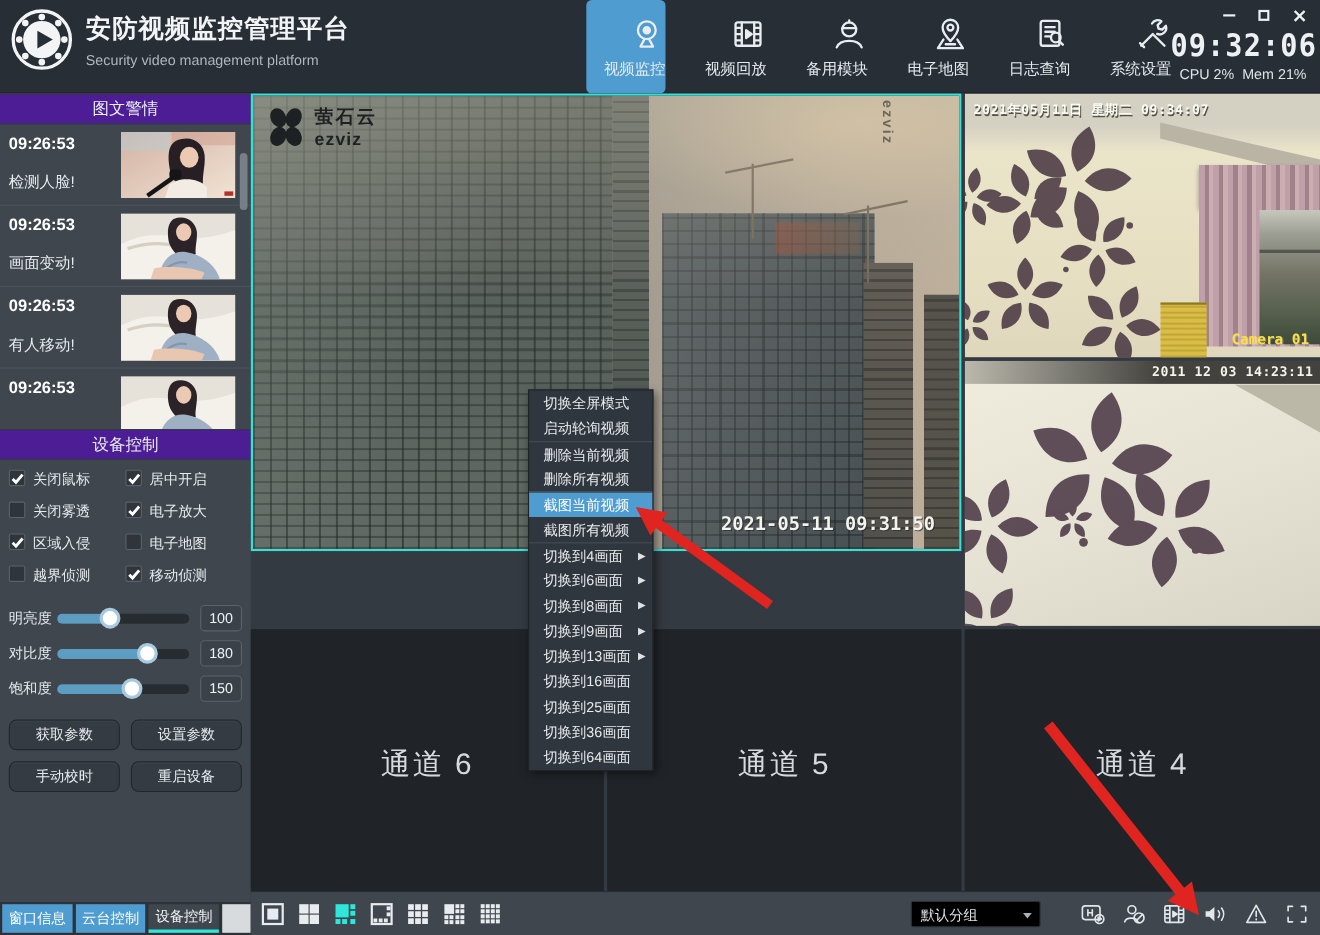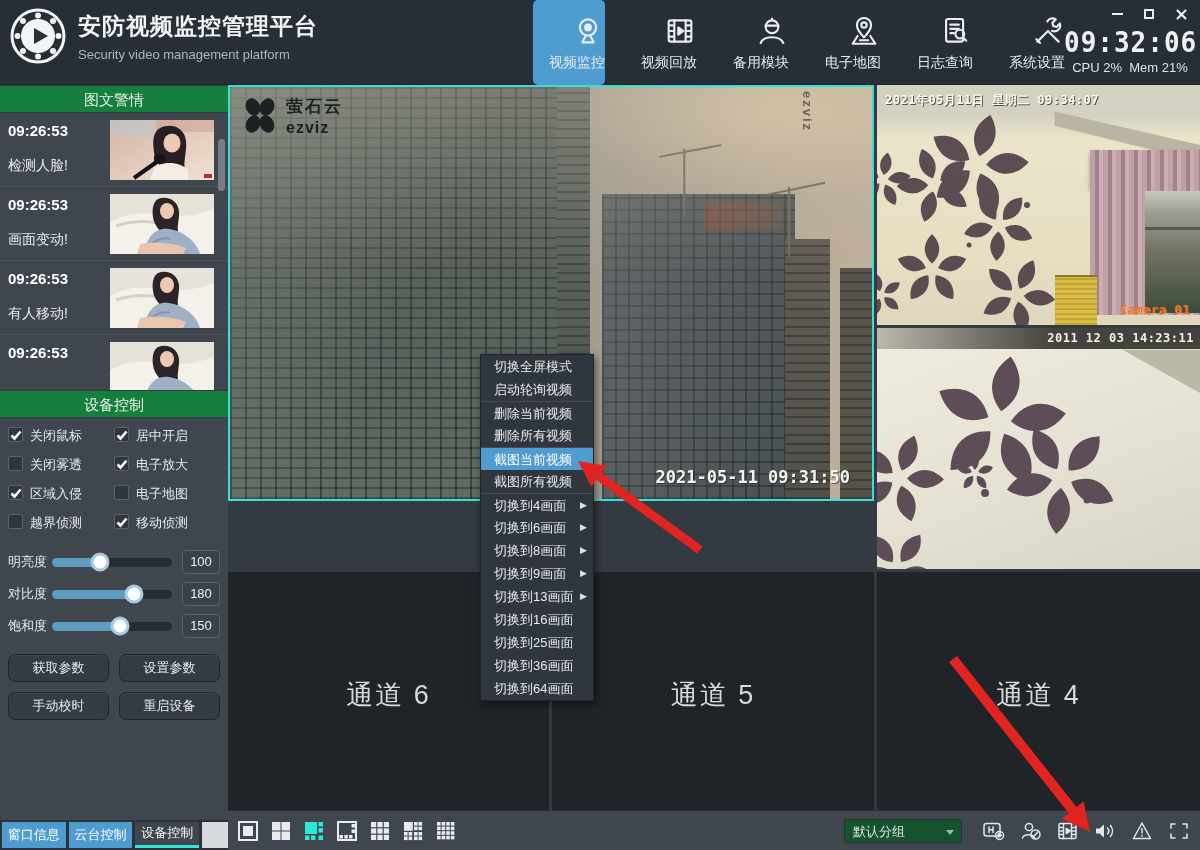--- a/index.html
+++ b/index.html
@@ -22,21 +22,21 @@
   .winctl { position:absolute; right:12px; top:8px; display:flex; gap:18px; align-items:center; }
   .wc { width:14px; height:12px; display:flex; align-items:center; justify-content:center; cursor:pointer; }
   .wc-min-bar { width:11px; height:2px; background:#eef1f3; }
   .wc-max-box { width:10px; height:10px; border:2px solid #eef1f3; }
   .wc svg { width:11px; height:11px; stroke:#eef1f3; stroke-width:2.2; }
   .clock { position:absolute; right:4px; top:27px; width:132px; text-align:center; font-family:"DejaVu Sans Mono",monospace; font-size:26px; font-weight:bold; color:#eef1f3; letter-spacing:1px; transform:scaleY(1.08); }
   .sysload { position:absolute; right:4px; top:60px; width:132px; text-align:center; font-size:13px; color:#dfe4e8; white-space:nowrap; }
 
   
   .sidebar { position:absolute; top:85px; left:0; width:228px; bottom:0; background:#3f464e; }
-  .sec-h { height:28px; background:#15803d; border-top:1px solid #343a41; border-bottom:1px solid #343a41; text-align:center; line-height:27px; font-size:15px; color:#eaedf0; }
+  .sec-h { height:28px; background:#4c1d95; border-top:1px solid #343a41; border-bottom:1px solid #343a41; text-align:center; line-height:27px; font-size:15px; color:#eaedf0; }
   .alerts { position:relative; height:277px; overflow:hidden; }
   .alert { position:relative; height:74px; border-bottom:1px solid #4b525a; }
   .a-time { position:absolute; left:8px; top:9px; font-size:15px; font-weight:bold; color:#ffffff; }
   .a-label { position:absolute; left:8px; bottom:11px; font-size:14px; color:#e8ebee; }
   .thumb { position:absolute; right:14px; top:7px; width:104px; height:60px; overflow:hidden; background:#888; }
   .thumb svg { display:block; width:104px; height:60px; }
   .scrollbar { position:absolute; right:3px; top:26px; width:7px; height:52px; background:#777e86; border-radius:4px; }
   .checks { padding:9px 8px 4px 8px; display:grid; grid-template-columns:1fr 1fr; grid-row-gap:11px; }
   .chk { display:flex; gap:7px; cursor:pointer; }
   .chk .box { width:15px; height:15px; background:#2f353b; border:1px solid #5a626a; border-radius:2px; display:flex; align-items:center; justify-content:center; }
@@ -111,38 +111,38 @@
   .valance { position:absolute; left:66%; top:27%; right:0; height:16%; background:
     repeating-linear-gradient(90deg,#b4959d 0 6px,#95767f 6px 10px,#c1a3a9 10px 14px);
     box-shadow:0 3px 4px rgba(60,40,45,.45); }
   .winout { position:absolute; left:83%; top:44%; right:0; bottom:5%; background:
     linear-gradient(180deg,#c7c8bd 0%, #9d9e93 18%, #737465 48%, #58604e 75%, #3e4a3a 100%); }
   .winout:after { content:""; position:absolute; left:0; top:30%; right:0; height:3px; background:rgba(30,36,30,.5); }
   .ywall { position:absolute; left:55%; top:79%; width:13%; bottom:0; background:
     repeating-linear-gradient(0deg, rgba(120,95,20,.25) 0 2px, rgba(255,255,255,0) 2px 5px), #d9bd45; border-top:2px solid #8a7a28; }
   .flowers { position:absolute; inset:0; }
   .osd-cam { position:absolute; left:8px; top:7px; font-family:"DejaVu Sans Mono",monospace; font-size:12px; font-weight:bold; color:#fbfbf4; text-shadow:1px 1px 0 rgba(50,50,45,.8); letter-spacing:.5px; }
-  .cam-name { position:absolute; right:10px; bottom:8px; font-family:"DejaVu Sans Mono",monospace; font-size:13px; font-weight:bold; color:#f97316; text-shadow:1px 1px 0 rgba(255,255,255,.25); }
+  .cam-name { position:absolute; right:10px; bottom:8px; font-family:"DejaVu Sans Mono",monospace; font-size:13px; font-weight:bold; color:#fde047; text-shadow:1px 1px 0 rgba(255,255,255,.25); }
 
   
   .wall2 { position:absolute; inset:0; background:linear-gradient(160deg,#f0edde 0%, #e6e2d3 55%, #d8d4c6 100%); }
   .dkband { position:absolute; left:0; right:0; top:0; height:21px; background:linear-gradient(90deg, rgba(30,30,28,.25), rgba(30,30,28,.82) 55%); }
   .osd-cam2 { position:absolute; right:6px; top:3px; font-family:"DejaVu Sans Mono",monospace; font-size:12px; font-weight:bold; color:#f3f3ea; letter-spacing:.5px; }
   .wedge { position:absolute; inset:0; background:#b7b2a3; clip-path:polygon(76% 9%, 100% 27%, 100% 9%); opacity:.9; }
 
   
   .toolbar { position:absolute; left:0; right:0; top:725px; height:40px; background:#3f464e; border-top:1px solid #2a2f35; display:flex; align-items:center; }
   .layouts { display:flex; gap:9px; padding-left:8px; }
   .lay { width:24px; height:24px; cursor:pointer; }
   .lay svg { width:24px; height:24px; }
   .lay rect.f { fill:#e9ecef; }
   .lay rect.o { fill:none; stroke:#e9ecef; stroke-width:2; }
   .lay.active rect.f { fill:#2ee6da; }
   .tright { position:absolute; right:8px; display:flex; align-items:center; gap:11px; }
-  .gsel { width:118px; height:24px; background:#14532d; border:1px solid #2b3037; border-radius:2px; position:relative; cursor:pointer; margin-right:8px; }
+  .gsel { width:118px; height:24px; background:#000000; border:1px solid #2b3037; border-radius:2px; position:relative; cursor:pointer; margin-right:24px; }
   .gsel .gtext { position:absolute; left:8px; top:3px; font-size:13px; color:#dde1e5; }
   .gsel .caret { position:absolute; right:7px; top:10px; width:0; height:0; border-left:4px solid transparent; border-right:4px solid transparent; border-top:5px solid #aab1b8; }
   .tico { width:26px; height:24px; cursor:pointer; }
   .tico svg { width:26px; height:24px; stroke:#e2e7ea; stroke-width:1.5; fill:none; stroke-linecap:round; stroke-linejoin:round; }
 
   
   .ctxmenu { position:absolute; left:480px; top:354px; width:114px; background:#30363d; border:1px solid #1e2328; box-shadow:2px 3px 8px rgba(0,0,0,.5); z-index:50; }
   .mi { position:relative; height:23px; line-height:23px; padding-left:13px; font-size:13px; color:#e8ebee; cursor:pointer; white-space:nowrap; }
   .mi.sep { border-top:1px solid #454c54; }
   .mi.hl { background:#4f9cd1; color:#fff; }

